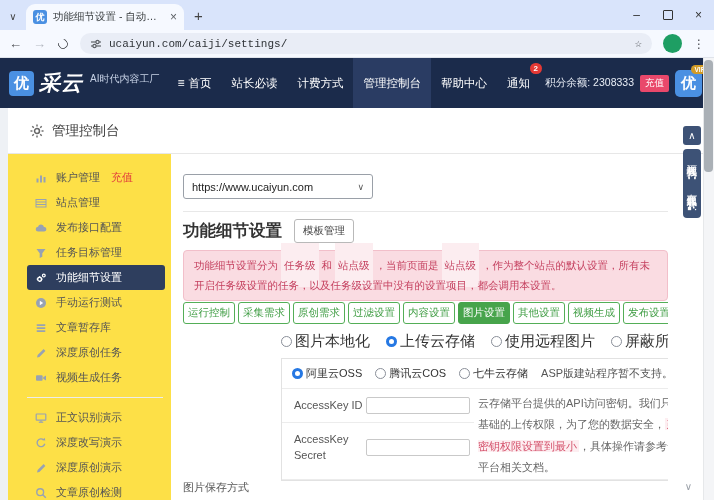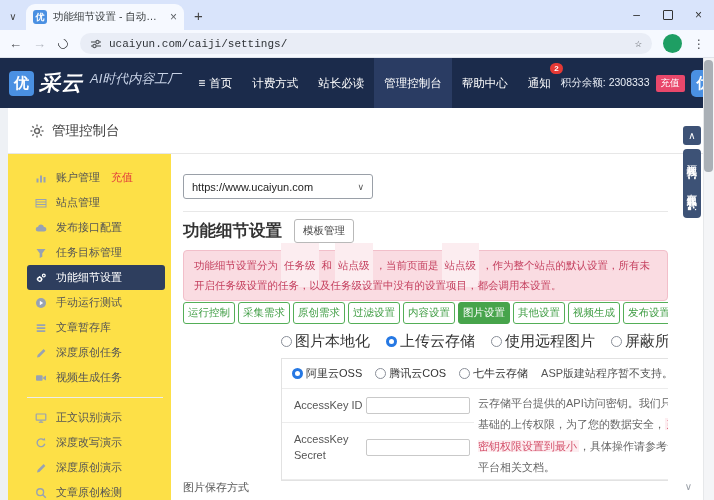--- a/index.html
+++ b/index.html
@@ -38,21 +38,21 @@
        display:flex;align-items:center;justify-content:center;}
   .dots{font-size:12px;color:#4a4d52;}
 
   
   .site-header{position:absolute;top:58px;left:0;width:714px;height:50px;background:#1b2b4b;display:flex;
        align-items:center;color:#fff;}
   .logo-wrap{display:flex;align-items:center;padding:0 8px 0 9px;gap:5px;flex:none;}
   .logo-sq{width:25px;height:25px;background:#4a90e2;border-radius:4px;font-size:15px;font-weight:bold;
        display:flex;align-items:center;justify-content:center;}
   .logo-name{font-size:21px;font-weight:bold;font-style:italic;letter-spacing:1px;}
-  .tagline{font-size:13px;color:#c7d2e6;margin:7px 0 16px 2px;font-style:italic;}
+  .tagline{font-size:10px;color:#c7d2e6;margin:7px 0 16px 2px;}
   .site-nav{display:flex;height:50px;align-items:stretch;font-size:11.5px;flex:none;}
   .nav-item{padding:0 10px;display:flex;align-items:center;gap:4px;position:relative;white-space:nowrap;}
   .nav-item.active{background:#2a3c63;}
   .menu-glyph{font-size:12px;}
   .badge{position:absolute;top:5px;right:-2px;background:#e53935;color:#fff;font-size:8px;padding:0 4px;
        height:11px;line-height:11px;border-radius:6px;font-weight:bold;}
   .header-right{margin-left:auto;display:flex;align-items:center;gap:6px;padding-right:12px;}
   .points{font-size:10.5px;color:#e8edf5;white-space:nowrap;}
   .recharge{background:#e9486b;color:#fff;font-size:9.5px;padding:2px 5px;border-radius:2px;white-space:nowrap;}
   .user-avatar{width:27px;height:27px;background:#4a90e2;border-radius:5px;font-size:15px;font-weight:bold;
@@ -174,24 +174,24 @@
       <span class="logo-sq">优</span>
       <span class="logo-name">采云</span>
       <span class="tagline">AI时代内容工厂</span>
     </div>
     <div class="site-nav">
       <span class="nav-item">
         <span class="menu-glyph">≡</span>
         <span>首页</span>
       </span>
       <span class="nav-item">
+          <span>站长必读</span>
+        </span>
+      <span class="nav-item">
           <span>计费方式</span>
-        </span>
-      <span class="nav-item">
-          <span>站长必读</span>
         </span>
       <span class="nav-item active">
           <span>管理控制台</span>
         </span>
       <span class="nav-item">
           <span>帮助中心</span>
         </span>
       <span class="nav-item">
         <span>通知</span>
         <span class="badge">2</span>

